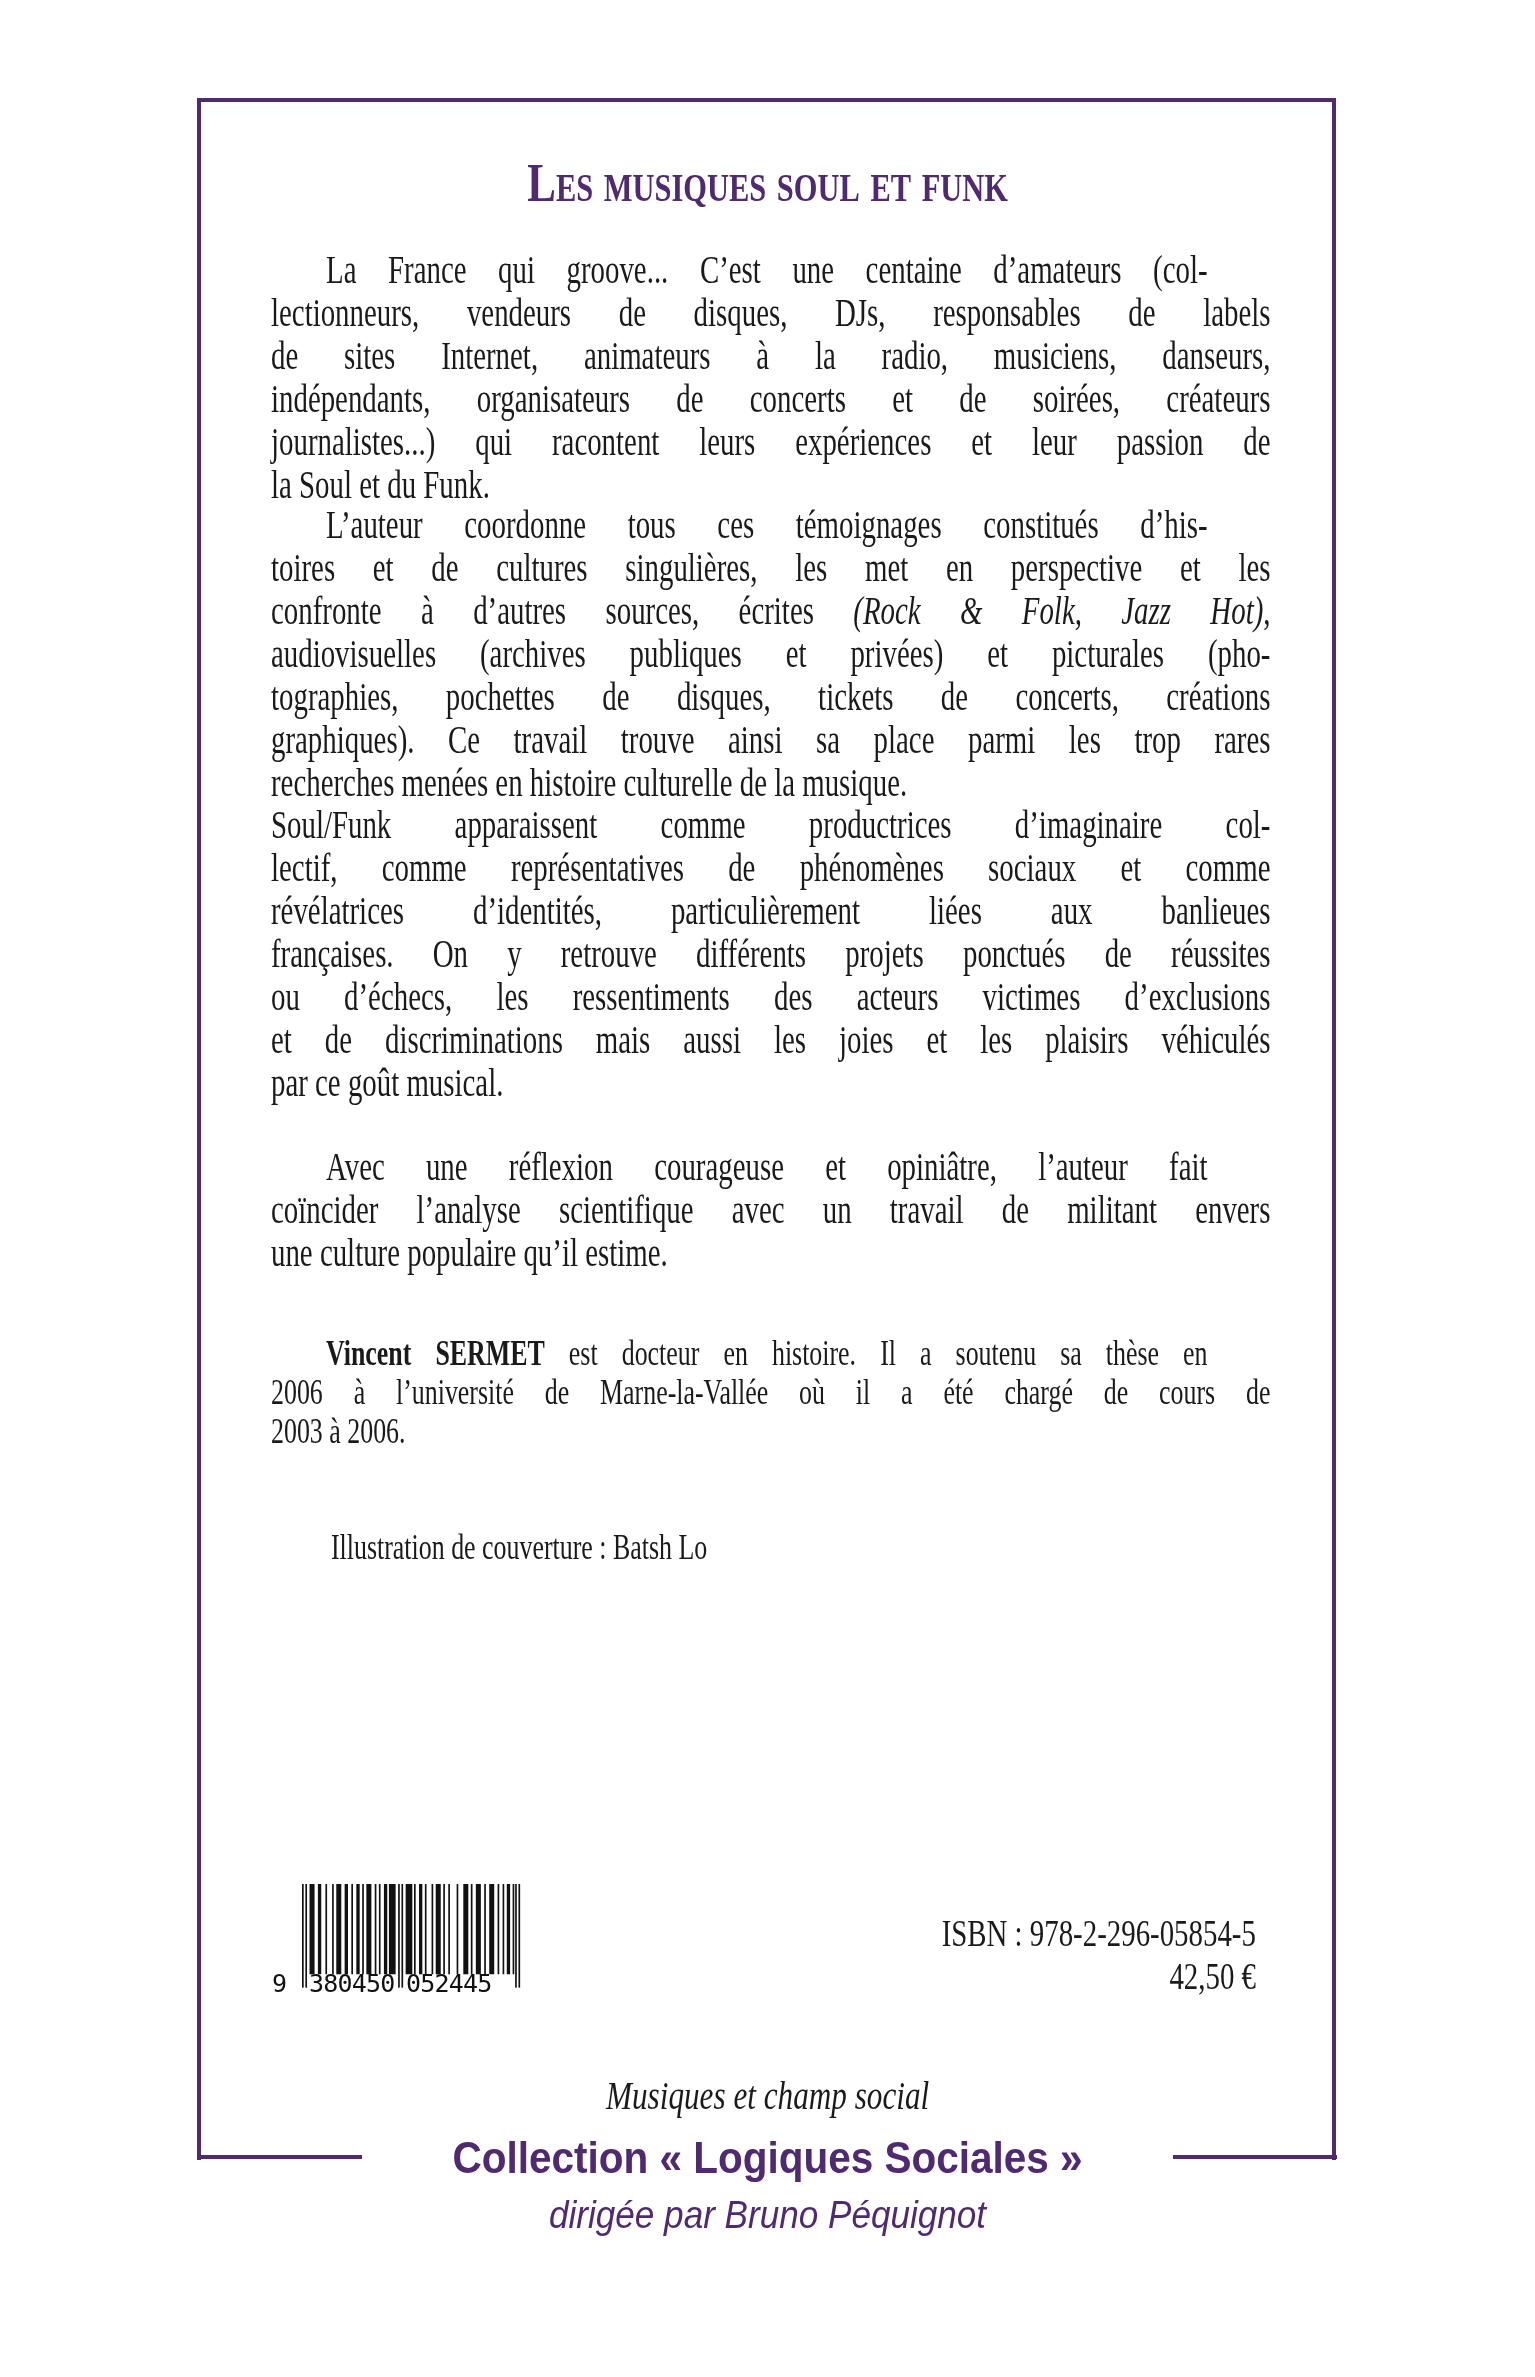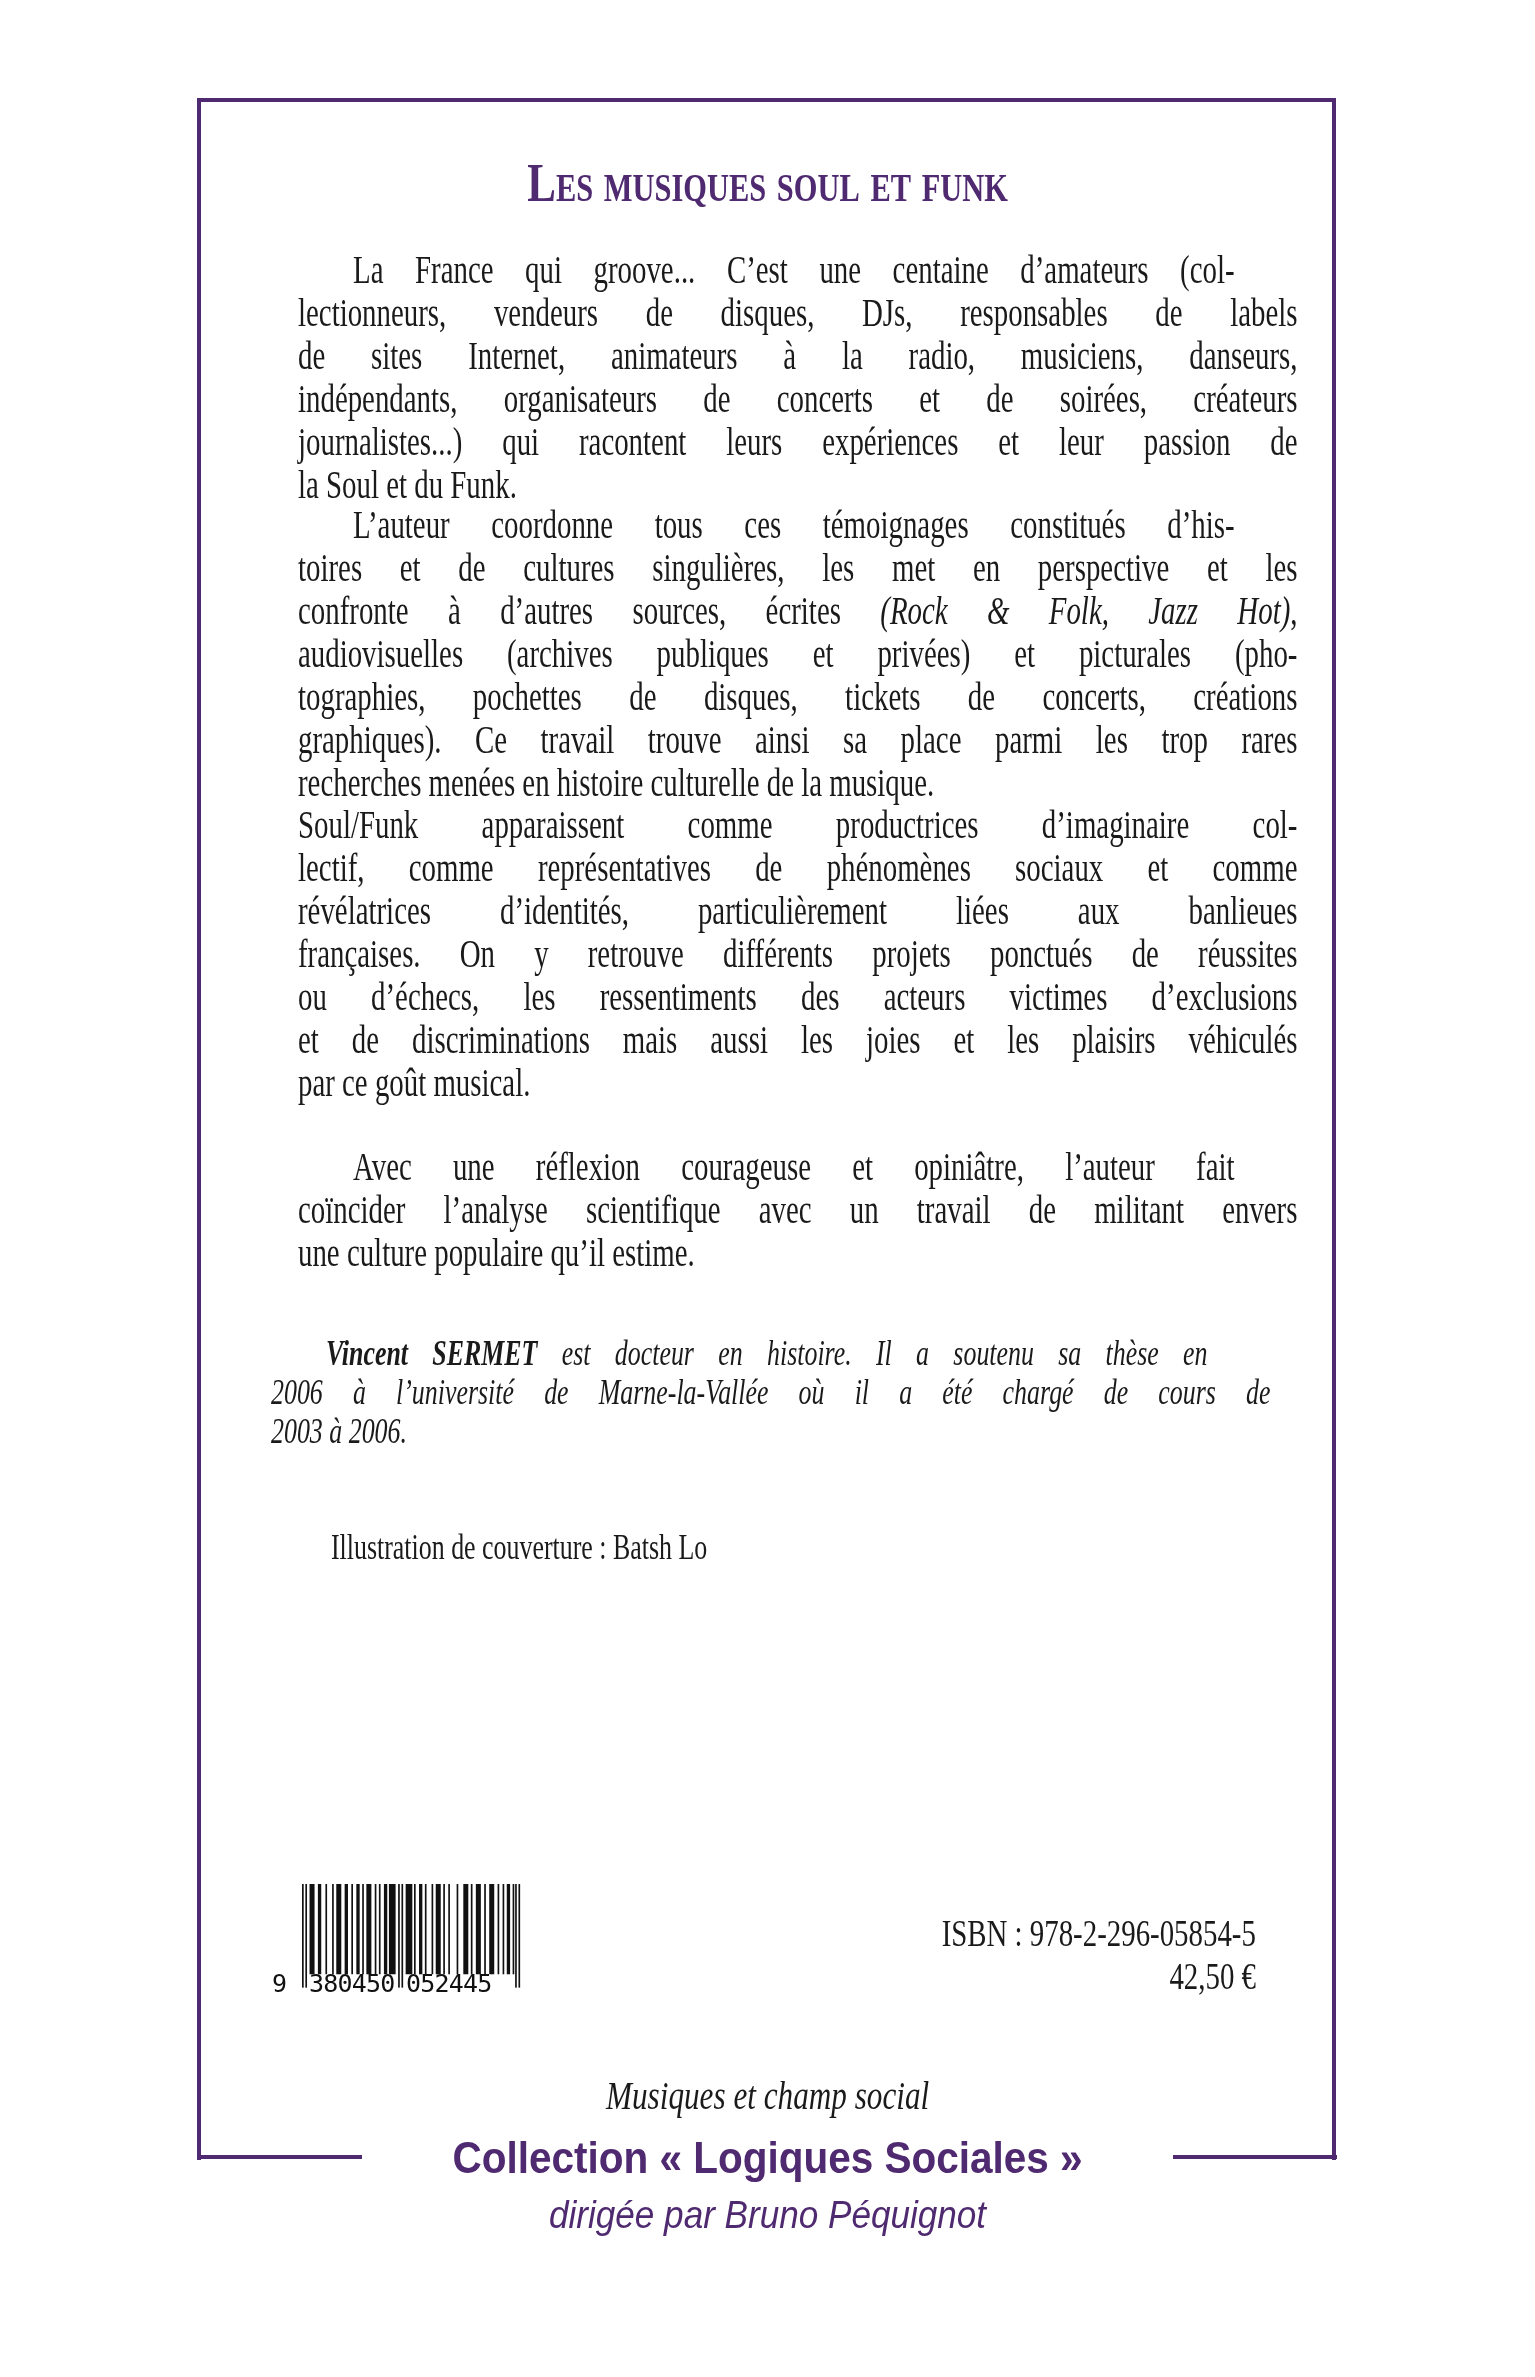--- a/index.html
+++ b/index.html
@@ -5,31 +5,31 @@
   html, body { margin:0; padding:0; background:#ffffff; }
   body { width:1535px; height:2377px; position:relative; overflow:hidden; font-family:"Liberation Serif", serif; color:#1a1a1a; }
   .frame-top { position:absolute; left:197px; top:98px; width:1139px; height:4.2px; background:#4f2a70; }
   .frame-left { position:absolute; left:197px; top:98px; width:4.2px; height:2062px; background:#4f2a70; }
   .frame-right { position:absolute; left:1332px; top:98px; width:4.2px; height:2062px; background:#4f2a70; }
   .frame-bottom-left { position:absolute; left:197px; top:2155px; width:165px; height:4.2px; background:#4f2a70; }
   .frame-bottom-right { position:absolute; left:1173px; top:2155px; width:164px; height:4.2px; background:#4f2a70; }
 
   .title { position:absolute; left:0; width:1535px; top:149px; text-align:center; color:#4f2a70; font-weight:bold; font-size:55px; line-height:67px; font-variant:small-caps; letter-spacing:0px; transform:scaleX(0.78); transform-origin:768px 0; }
 
-  .body-block { position:absolute; left:271px; width:999px;margin-left:27px; }
+  .body-block { position:absolute; left:271px; width:999px; }
   .line { height:43px; line-height:43px; font-size:39px; white-space:nowrap; overflow:visible; text-align:justify; text-align-last:justify; }
   .line.last { text-align-last:left; }
   .line.indent { padding-left:55px; }
   .cond { display:block; transform:scaleX(0.74); transform-origin:0 0; width:135.2%; text-align:justify; text-align-last:justify; }
   .line.last .cond { text-align-last:left; }
   .it { font-style:italic; }
   .b { font-weight:bold; }
 
   .bio-block { position:absolute; left:271px; width:999px; top:1334px; }
-  .bio-line { height:39px; line-height:39px; font-size:35px; font-style:italic; white-space:nowrap; }
+  .bio-line { height:39px; line-height:39px; font-size:35px; white-space:nowrap; }
   .bio-line .cond { text-align:justify; text-align-last:justify; }
   .bio-line.last .cond { text-align-last:left; }
   .bio-line.indent { padding-left:55px; }
 
   .credit { position:absolute; left:331px; top:1528px; font-size:35px; line-height:39px; white-space:nowrap; transform:scaleX(0.74); transform-origin:0 0; }
 
   .barcode { position:absolute; left:267px; top:1879px; width:294px; height:117px; }
   .isbn { position:absolute; right:279px; top:1913px; font-size:37px; line-height:42px; white-space:nowrap; transform:scaleX(0.78); transform-origin:100% 0; }
   .price { position:absolute; right:279px; top:1956px; font-size:37px; line-height:42px; white-space:nowrap; transform:scaleX(0.78); transform-origin:100% 0; }
 

